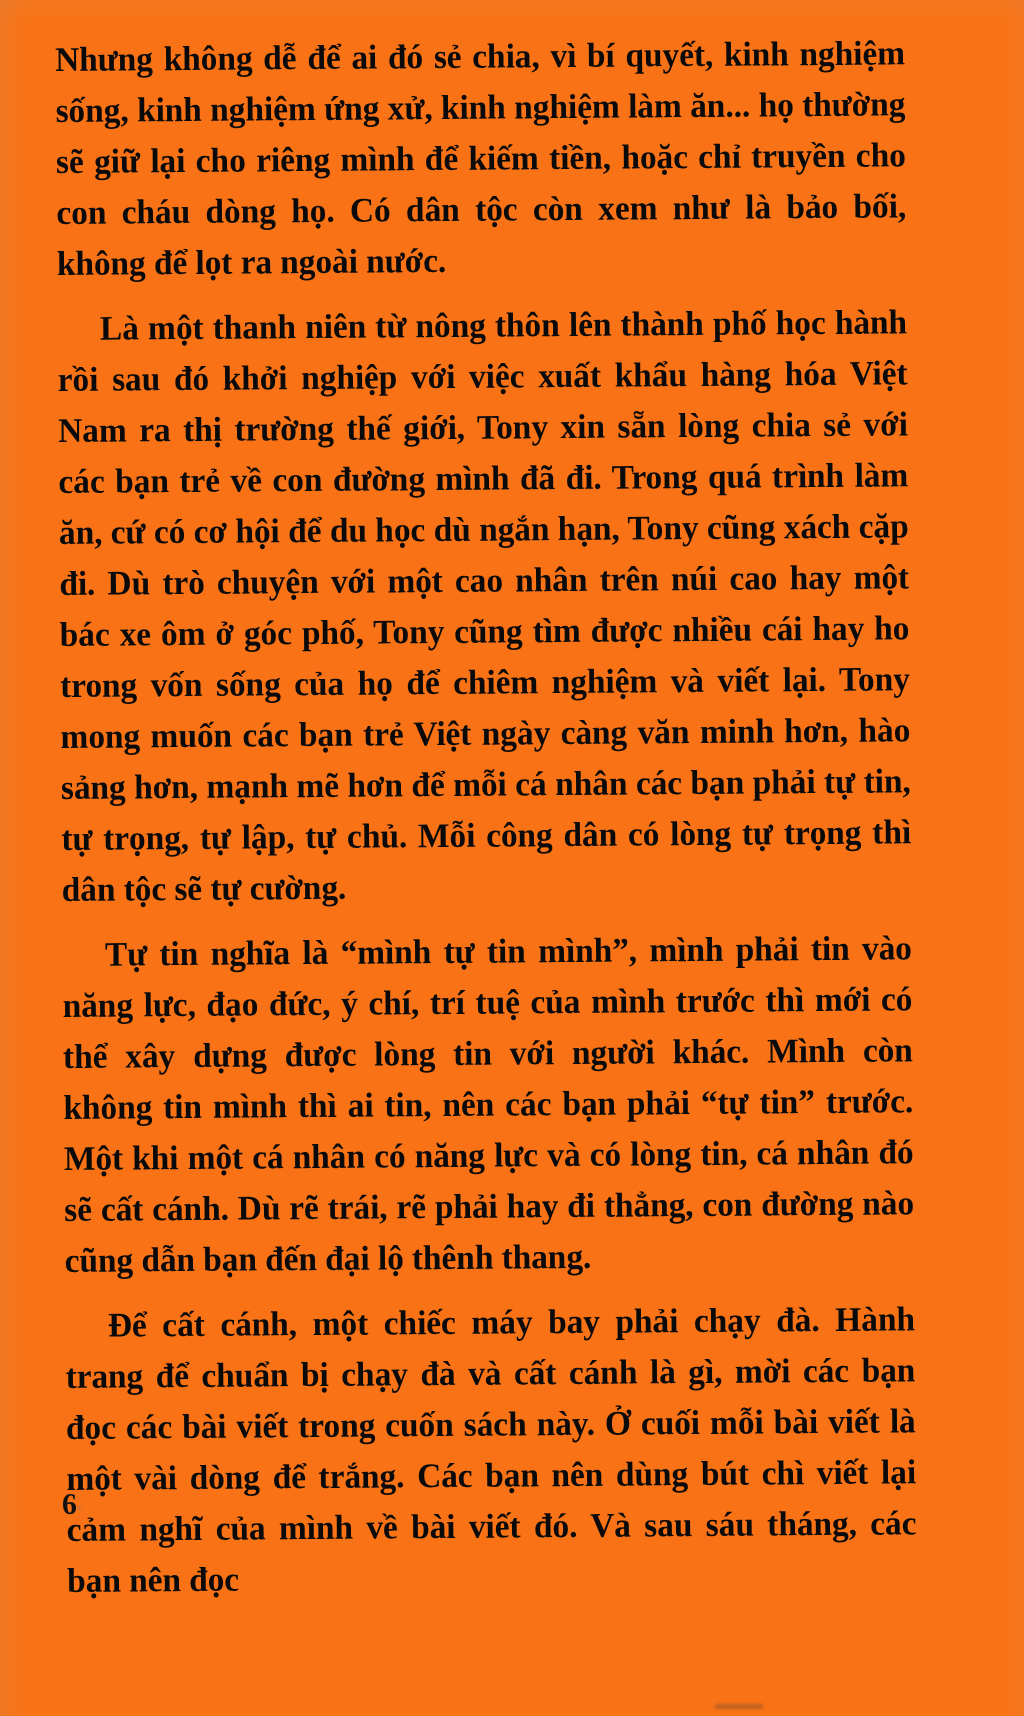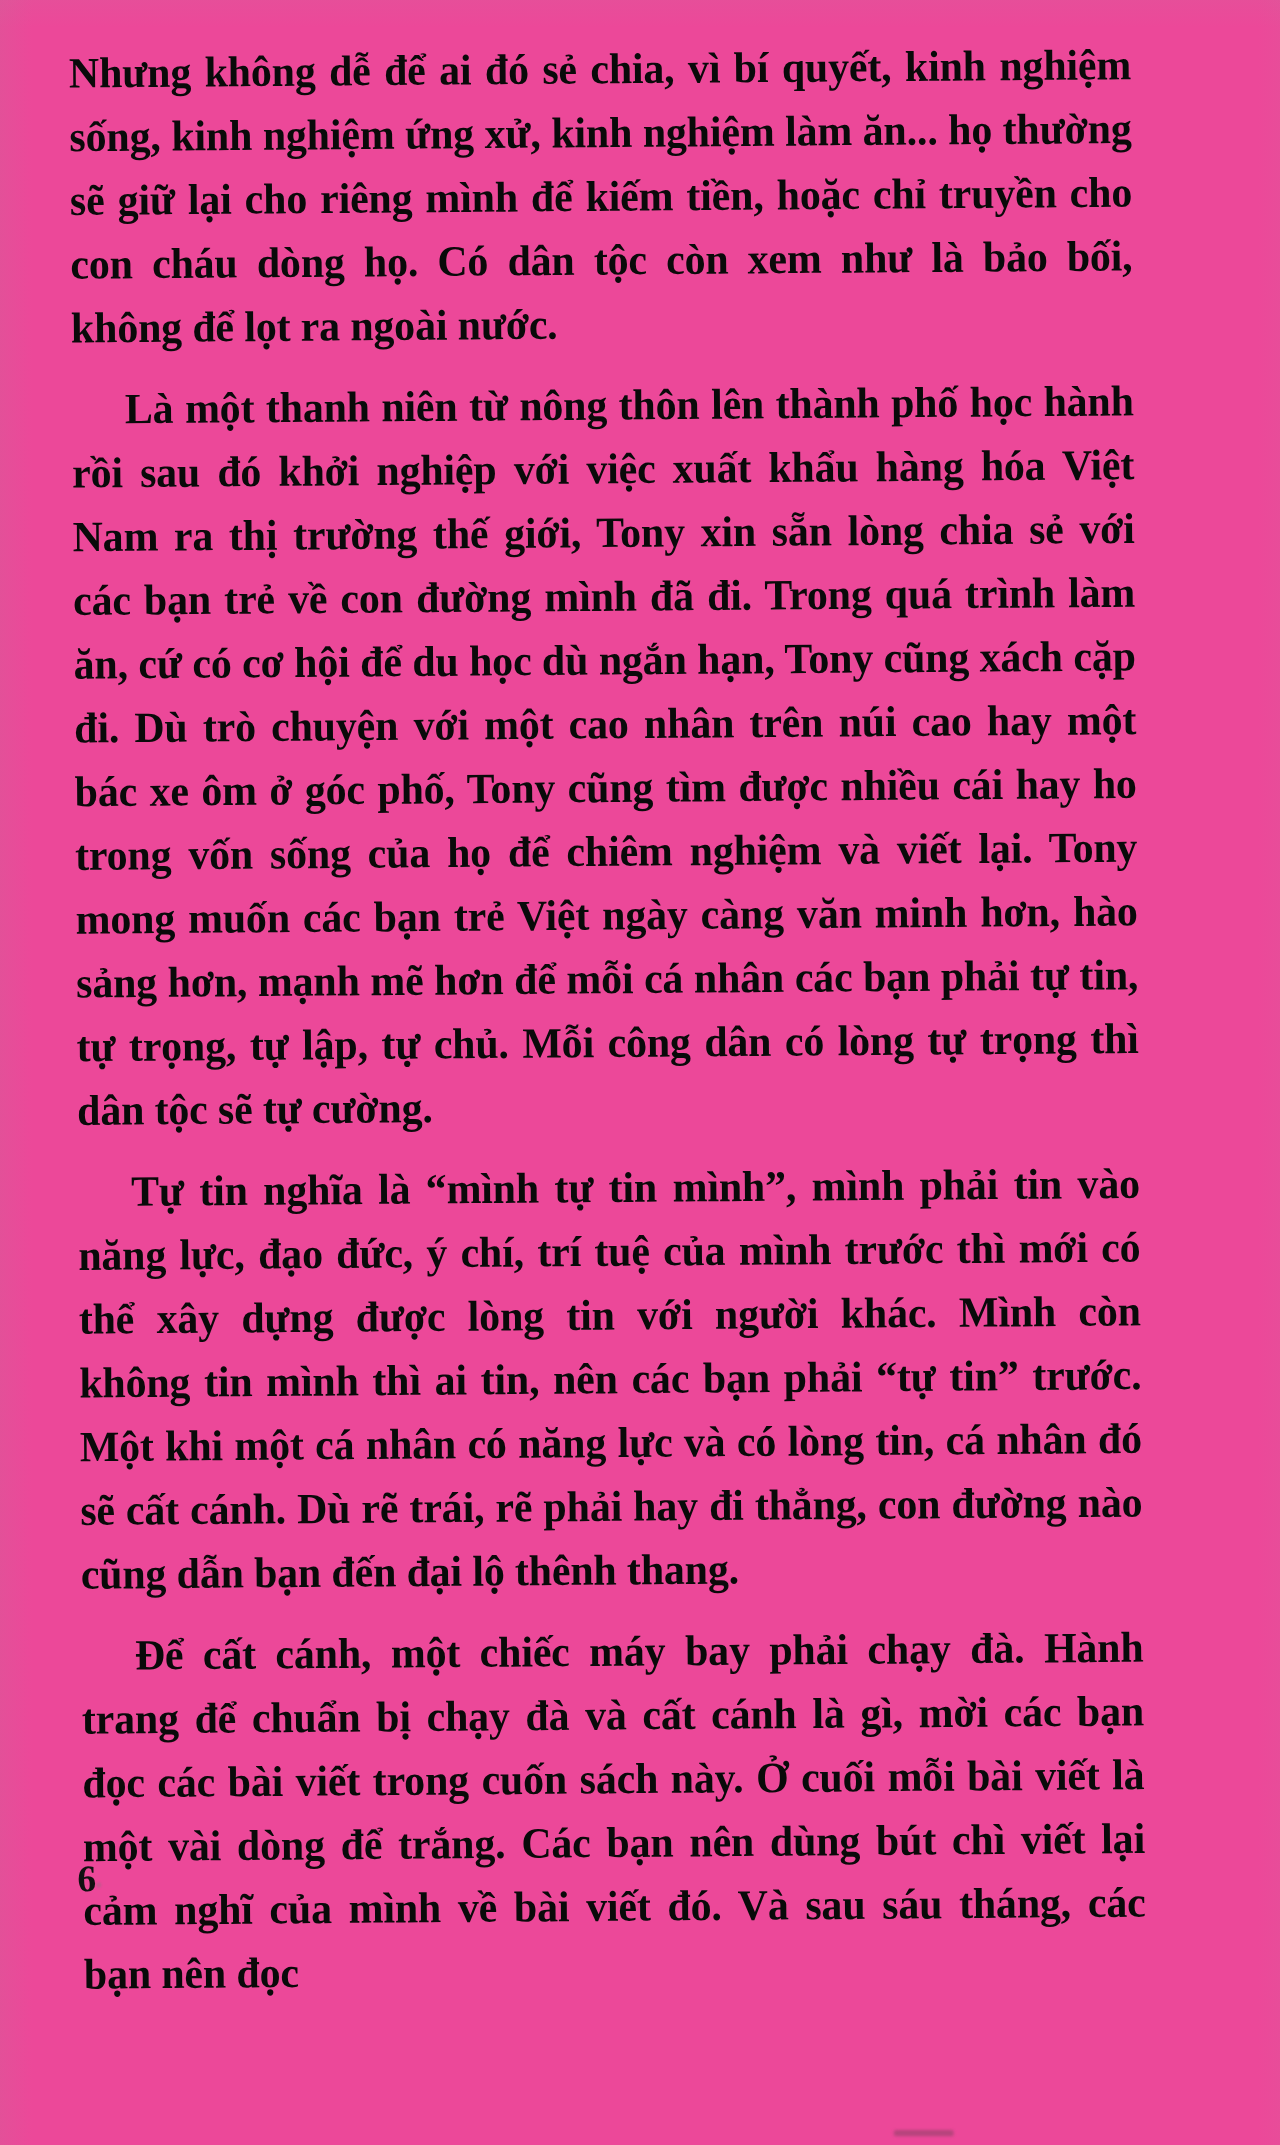--- a/index.html
+++ b/index.html
@@ -11,21 +11,21 @@
     width: 1024px;
     height: 1716px;
     overflow: hidden;
     font-family: "Liberation Serif", "DejaVu Serif", serif;
   }
 
   #page {
     position: relative;
     width: 1024px;
     height: 1716px;
-    background: #ec4899;
+    background: #f97316;
     overflow: hidden;
   }
 
   
   #paper-tint {
     position: absolute;
     inset: 0;
     background:
       linear-gradient(to right, rgba(150,150,150,0.10) 0px, rgba(255,255,255,0) 26px),
       linear-gradient(to bottom, rgba(160,160,160,0.07) 0px, rgba(255,255,255,0) 22px),

